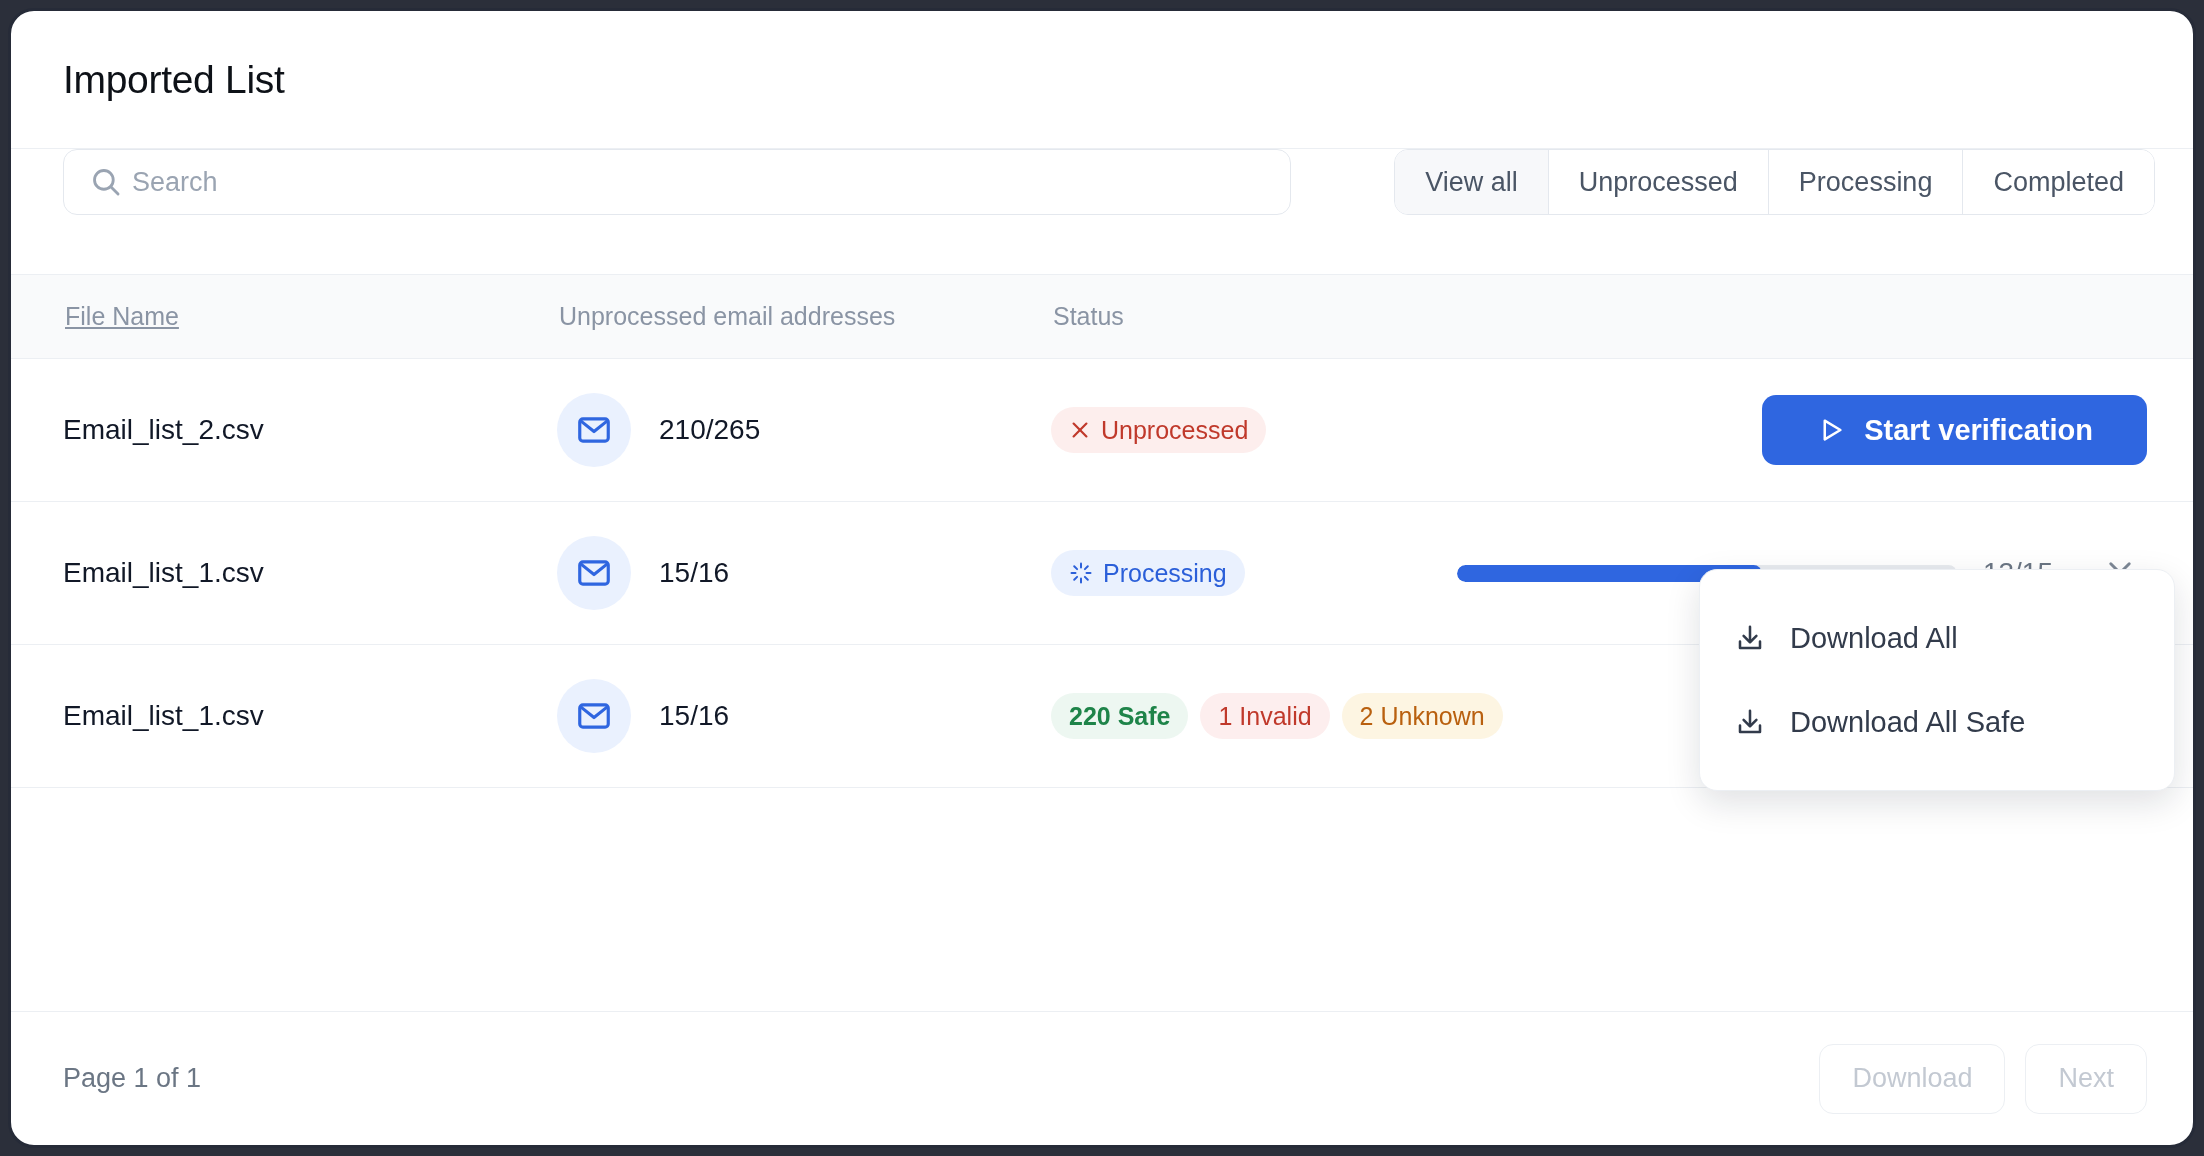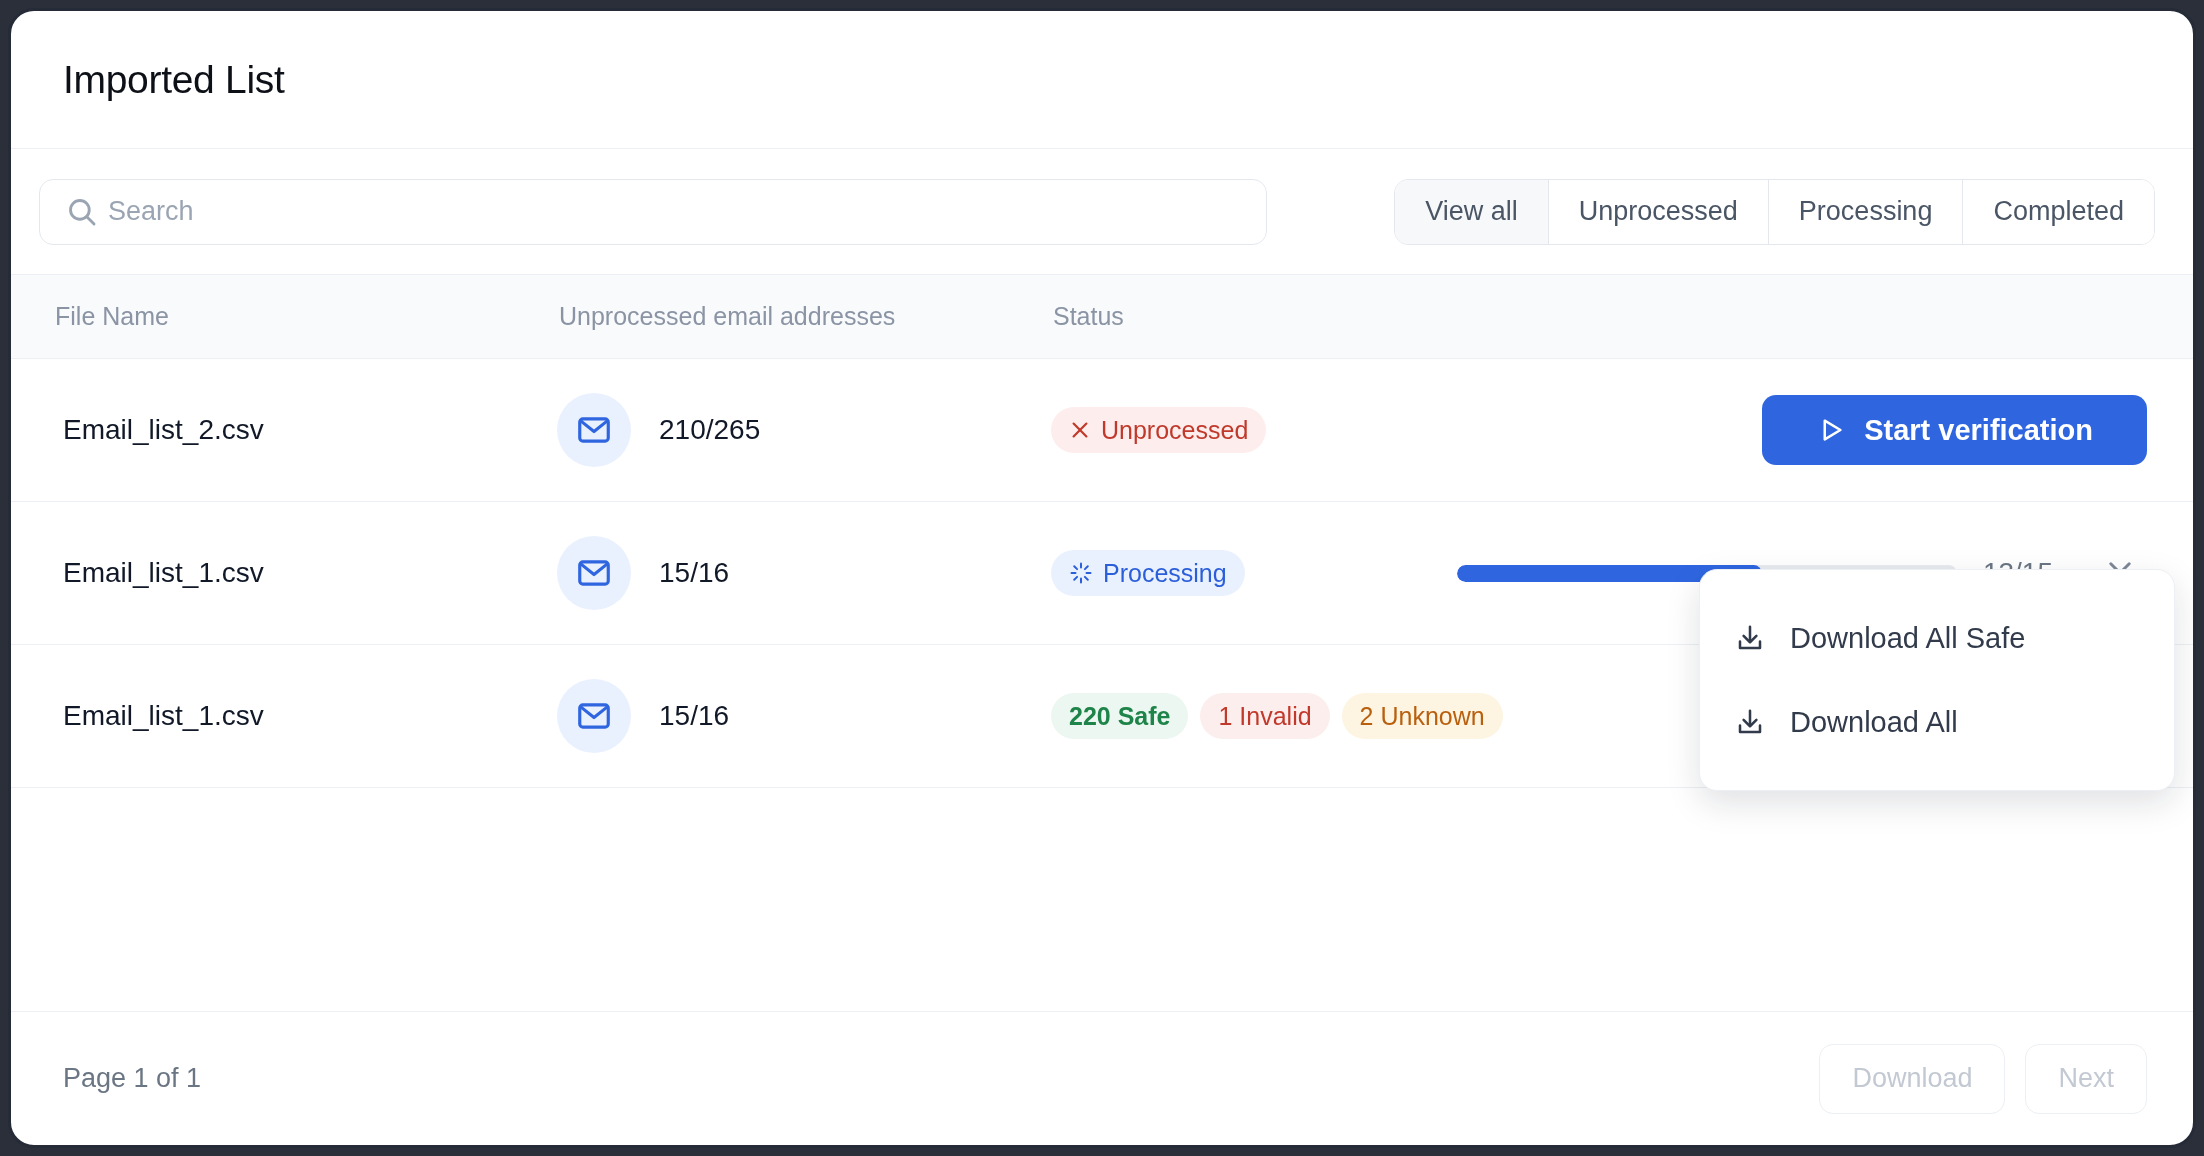--- a/index.html
+++ b/index.html
@@ -45,22 +45,21 @@
     font-weight: normal;
     color: #0d1117;
     letter-spacing: -0.3px;
   }
 
   
   .toolbar {
     height: 126px;
     flex: 0 0 126px;
     display: flex;
-    align-items: center;
-    padding: 0 38px 0 28px;
+    padding: 0 38px 0 52px;
     gap: 0;
     border-bottom: 1px solid #eceff3;
   }
 
   .search-wrap {
     position: relative;
     width: 1228px;
     height: 66px;
     flex: 0 0 1228px;
   }
@@ -122,21 +121,21 @@
     display: flex;
     align-items: center;
     position: relative;
   }
   .th {
     position: absolute;
     font-size: 25px;
     color: #8a94a4;
     white-space: nowrap;
   }
-  .th.c1 { left: 44px; }
+  .th.c1 { left: 54px; text-decoration: underline; }
   .th.c2 { left: 548px; }
   .th.c3 { left: 1042px; }
 
   .table-body {
     flex: 1 1 auto;
     position: relative;
     overflow: visible;
   }
 
   .row {
@@ -472,29 +471,29 @@
       </div>
     </div>
 
     <div class="dropdown">
       <div class="menu-item">
         <svg width="32" height="32" viewBox="0 0 24 24" fill="none" stroke="#323b4b" stroke-width="1.9" stroke-linecap="round" stroke-linejoin="round">
           <line x1="12" y1="3.5" x2="12" y2="14.5"></line>
           <polyline points="7.2,10.4 12,15.2 16.8,10.4"></polyline>
           <polyline points="4.5,14.6 4.5,19.5 19.5,19.5 19.5,14.6"></polyline>
         </svg>
-        <span>Download All Safe</span>
+        <span>Download All</span>
       </div>
       <div class="menu-item">
         <svg width="32" height="32" viewBox="0 0 24 24" fill="none" stroke="#323b4b" stroke-width="1.9" stroke-linecap="round" stroke-linejoin="round">
           <line x1="12" y1="3.5" x2="12" y2="14.5"></line>
           <polyline points="7.2,10.4 12,15.2 16.8,10.4"></polyline>
           <polyline points="4.5,14.6 4.5,19.5 19.5,19.5 19.5,14.6"></polyline>
         </svg>
-        <span>Download All</span>
+        <span>Download All Safe</span>
       </div>
     </div>
 
   </div>
 
   <div class="card-footer">
     <div class="page-indicator">Page 1 of 1</div>
     <div class="footer-buttons">
       <button class="btn-page">Download</button>
       <button class="btn-page">Next</button>

